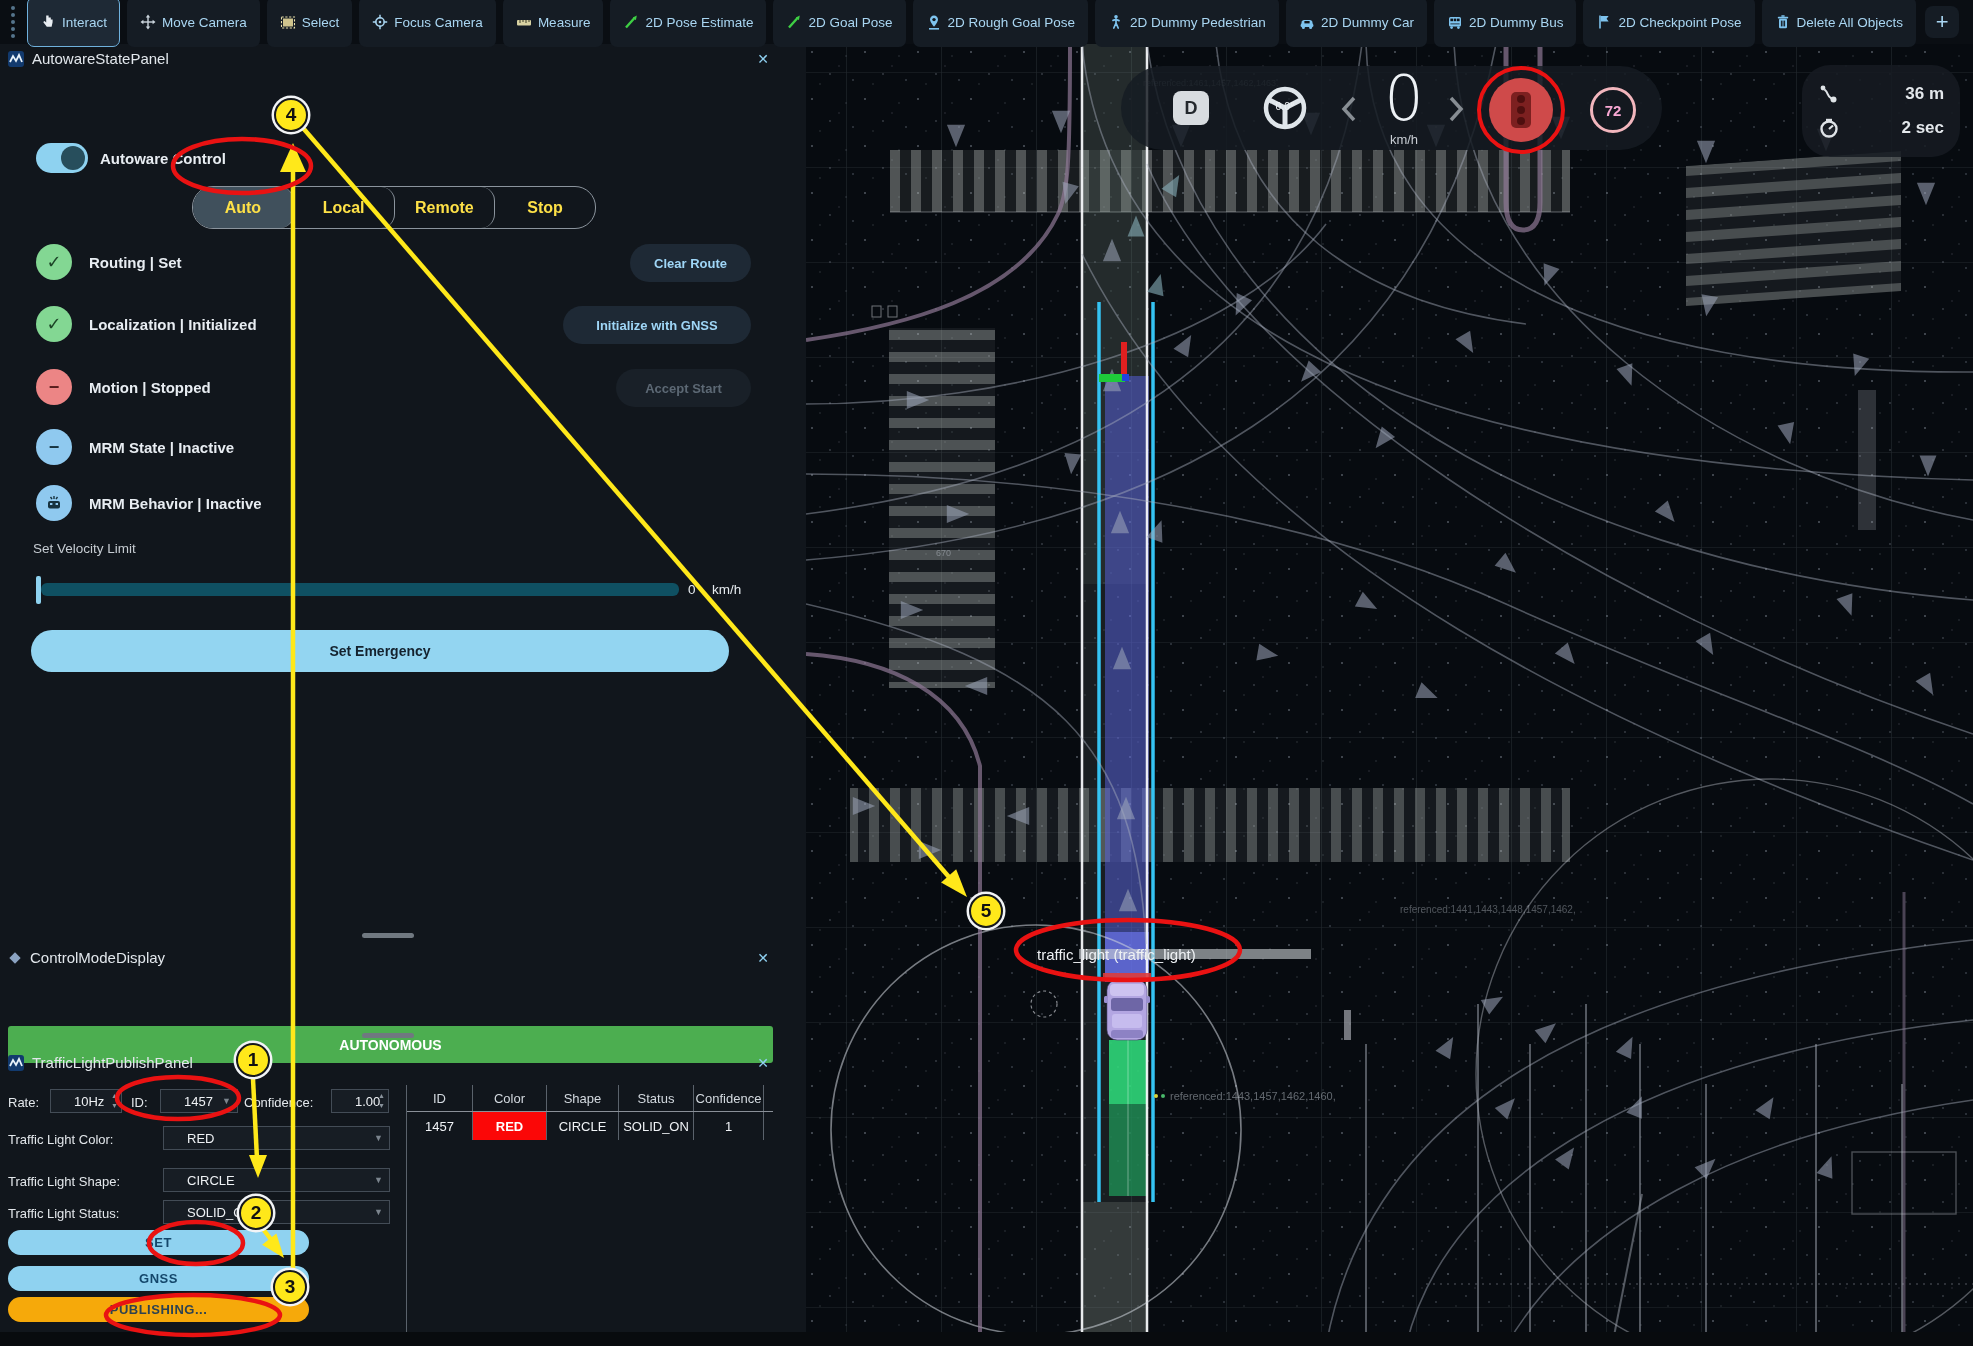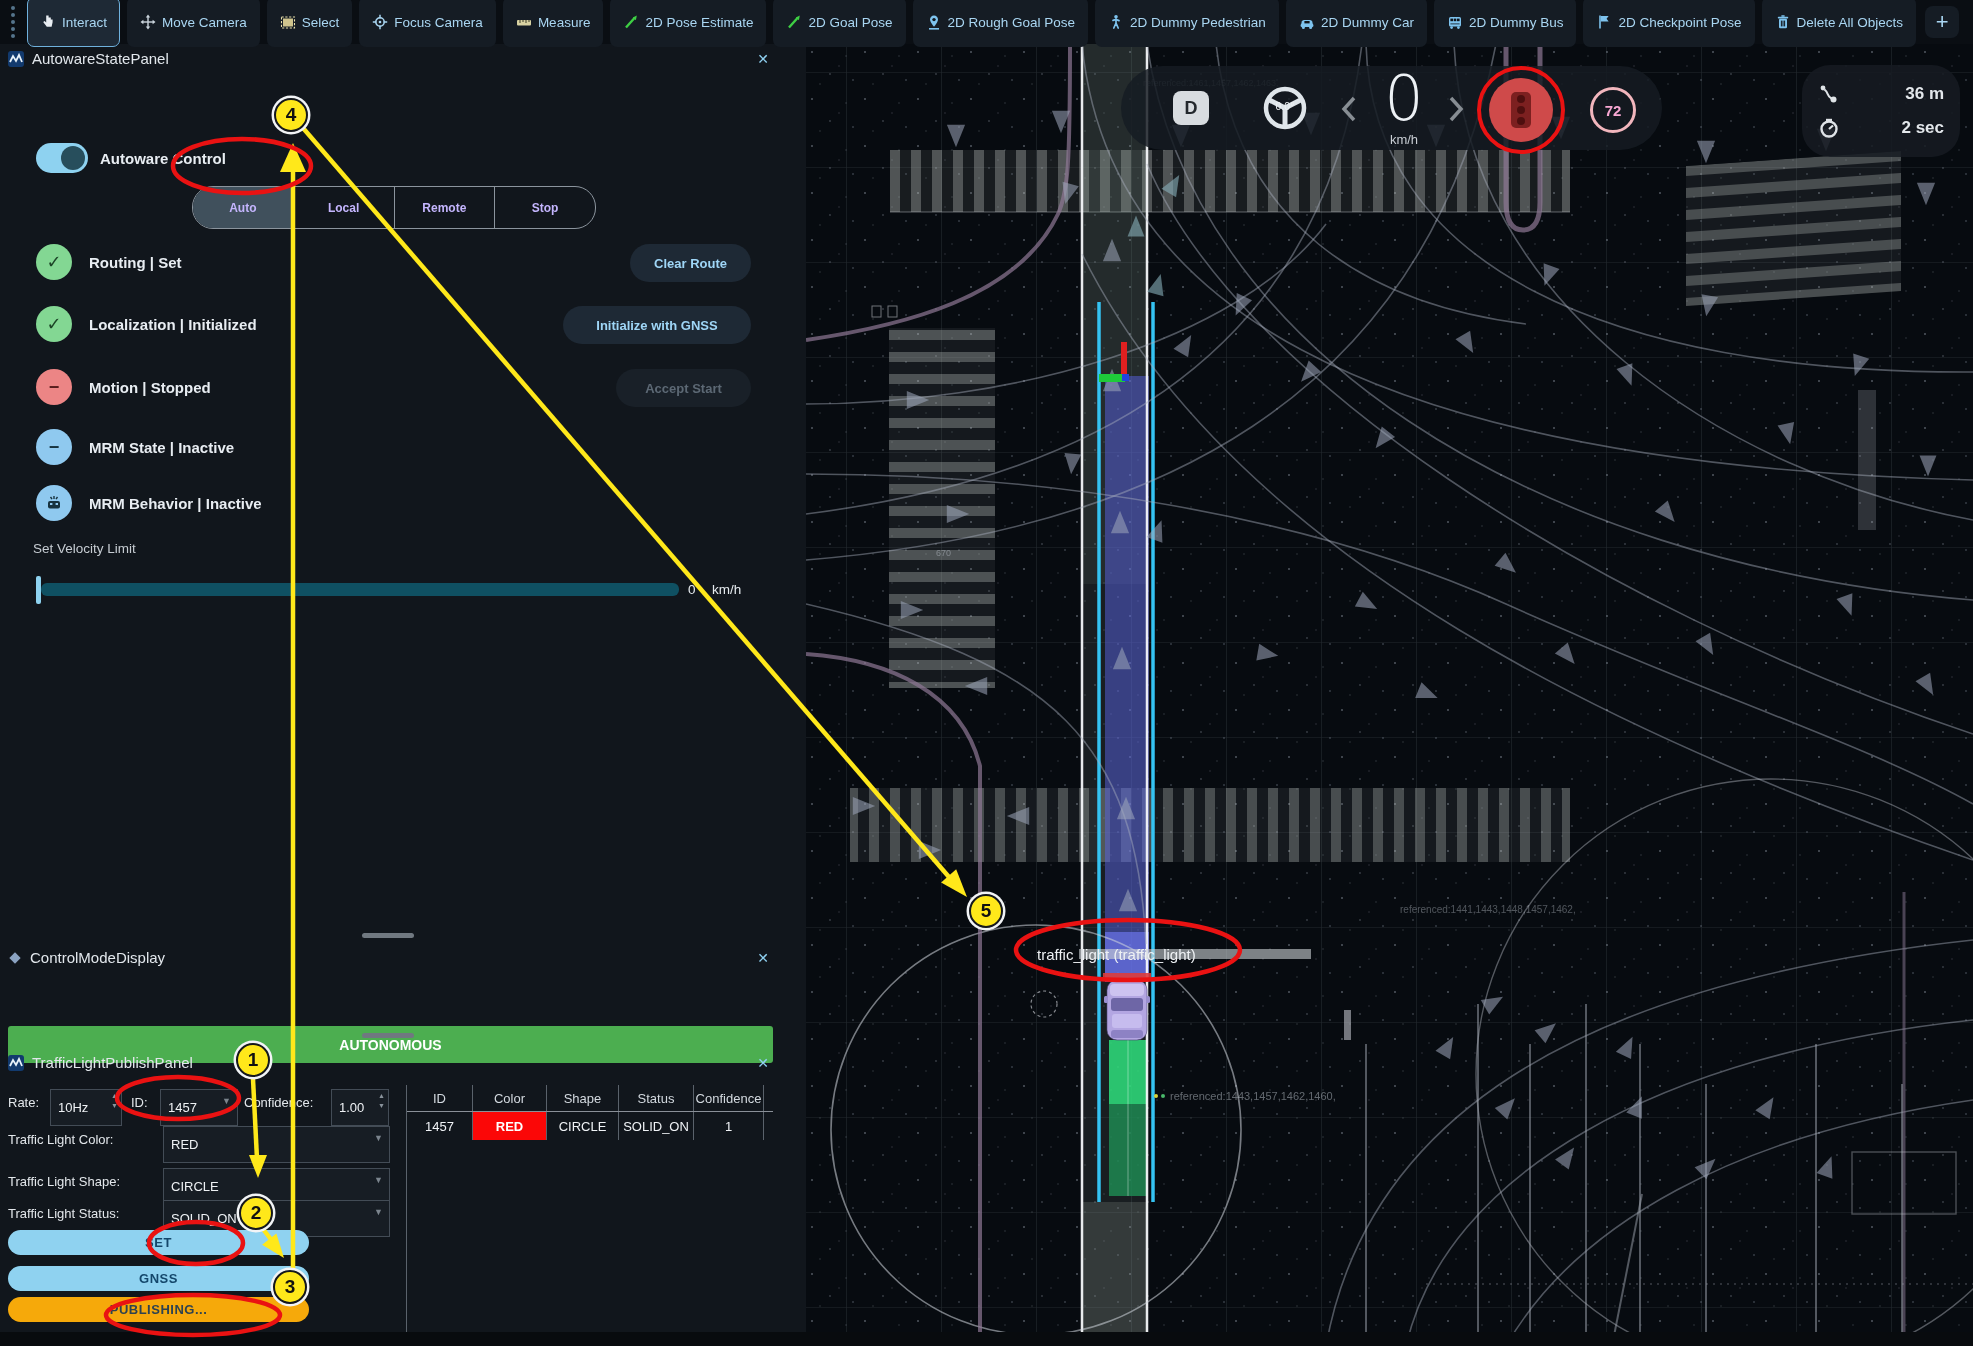--- a/index.html
+++ b/index.html
@@ -23,22 +23,22 @@
   .leftstack{position:absolute;left:0;top:44px;width:806px;height:1302px;background:#11161c;z-index:5;}
   .ptitle{position:absolute;display:flex;align-items:center;gap:8px;font-size:15px;color:#e2e7ec;}
   .pclose{position:absolute;width:18px;height:18px;color:#8fd0f0;font-size:14px;text-align:center;line-height:18px;}
   .handlebar{position:absolute;width:52px;height:5px;border-radius:3px;background:#707880;}
   
   .toggle{position:absolute;left:36px;top:99px;width:52px;height:30px;border-radius:16px;background:#8ed2f0;}
   .toggle .knob{position:absolute;right:3px;top:3px;width:24px;height:24px;border-radius:50%;background:#274e5c;}
   .ctl-label{position:absolute;left:100px;top:106px;font-size:15px;font-weight:bold;color:#e8edf2;}
   .seg{position:absolute;left:192px;top:142px;width:402px;height:41px;border:1px solid #8b949d;
        border-radius:21px;display:flex;overflow:hidden;background:transparent;}
-  .seg div{flex:1;display:flex;align-items:center;justify-content:center;font-size:12px;font-weight:bold;
-       color:#c4b5fd;border-right:1px solid #8b949d;}
+  .seg div{flex:1;display:flex;align-items:center;justify-content:center;font-size:16px;font-weight:bold;
+       color:#fde047;border-right:1px solid #8b949d;border-radius:14px;}
   .seg div:last-child{border-right:none;}
   .seg div.on{background:#40505c;}
   .strow{position:absolute;left:36px;display:flex;align-items:center;gap:17px;}
   .sic{width:36px;height:36px;border-radius:50%;display:flex;align-items:center;justify-content:center;
        font-size:18px;font-weight:bold;color:#17333f;}
   .sic.ok{background:#83d793;color:#1c4427;}
   .sic.warn{background:#ec8585;color:#571d1d;}
   .sic.info{background:#8fc9ef;}
   .stxt{font-size:15px;font-weight:bold;color:#e8edf2;}
   .darkbtn{position:absolute;border-radius:19px;background:#1e2935;color:#9fd6f7;font-weight:bold;
@@ -48,22 +48,22 @@
   .slider-handle{position:absolute;left:36px;top:532px;width:5px;height:28px;border-radius:2px;background:#8ed2f0;}
   .slider-track{position:absolute;left:41px;top:539px;width:638px;height:13px;border-radius:6px;background:#0f5062;}
   .vval{position:absolute;top:538px;font-size:13.5px;color:#e6ebef;}
   .embtn{position:absolute;left:31px;top:586px;width:698px;height:42px;border-radius:21px;background:#93d5f1;
        color:#14222e;font-weight:bold;font-size:14px;display:flex;align-items:center;justify-content:center;}
   
   .autobtn{position:absolute;left:8px;top:982px;width:765px;height:37px;background:#4cae50;border-radius:3px;
        color:#fff;font-weight:bold;font-size:14px;display:flex;align-items:center;justify-content:center;}
   
   .flabel{position:absolute;font-size:13px;color:#e3e7eb;}
-  .field{position:absolute;height:37px;background:#171d24;border:1px solid #434c56;box-sizing:border-box;
-       color:#eef1f4;font-size:13px;display:flex;align-items:center;padding-left:7px;}
+  .field{position:absolute;height:24px;background:#171d24;border:1px solid #434c56;box-sizing:border-box;
+       color:#eef1f4;font-size:13px;display:flex;align-items:center;padding-left:23px;}
   .spins{position:absolute;right:3px;top:1px;display:flex;flex-direction:column;line-height:10px;
        font-size:7px;color:#8a939c;}
   .combo-arrow{position:absolute;right:6px;top:6px;font-size:9px;color:#7b848d;}
   .tlbtnrow{position:absolute;left:8px;width:301px;height:25px;border-radius:12.5px;background:#8fd2f0;
        color:#14476b;font-weight:bold;font-size:13px;display:flex;align-items:center;justify-content:center;
        letter-spacing:.5px;}
   .tlbtnrow.amber{background:#f6a90a;color:#2e4350;}
   .tltable{position:absolute;left:406px;top:1085px;width:366px;border-left:1px solid #5a626b;}
   .tl-h{display:flex;height:26px;border-bottom:1px solid #8a9098;}
   .tl-r{display:flex;height:28px;}
@@ -292,20 +292,21 @@
 
     <div class="darkbtn" style="left:630px;top:200px;width:121px;height:38px;">Clear Route</div>
     <div class="darkbtn" style="left:563px;top:262px;width:188px;height:38px;">Initialize with GNSS</div>
     <div class="darkbtn dis" style="left:616px;top:325px;width:135px;height:38px;">Accept Start</div>
 
     <div class="vlabel">Set Velocity Limit</div>
     <div class="slider-handle"></div>
     <div class="slider-track"></div>
     <div class="vval" style="left:688px;">0</div>
     <div class="vval" style="left:712px;">km/h</div>
+    <div class="embtn">Set Emergency</div>
 
     <div class="handlebar" style="left:362px;top:889px;"></div>
 
     <div class="ptitle" style="left:8px;top:905px;">
       <svg width="14" height="14" viewBox="0 0 14 14">
           <rect x="3" y="3" width="8" height="8" fill="#8ba3c2" transform="rotate(45 7 7)"></rect>
         </svg>
       <span>ControlModeDisplay</span>
     </div>
     <div class="pclose" style="left:754px;top:905px;">✕</div>

